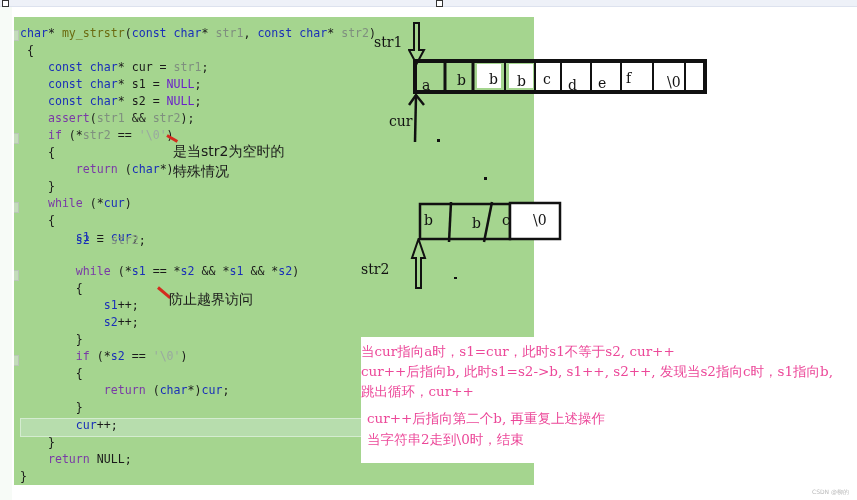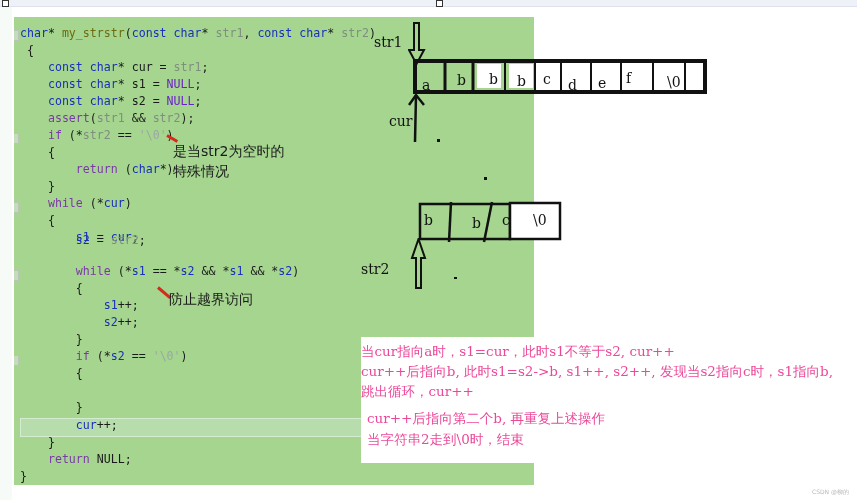--- a/index.html
+++ b/index.html
@@ -59,20 +59,21 @@
     <div class="line" style="top:195px;">    {</div>
     <div class="line" style="top:212px;text-align:right;">        <span class="kw">s1</span> = <span class="kw">cur</span>;</div>
     <div class="line" style="top:215px;">        <span class="kw">s2</span> = <span class="param">str2</span>;</div>
     <div class="line" style="top:246px;">        <span class="pp">while</span> (*<span class="kw">s1</span> == *<span class="kw">s2</span> &amp;&amp; *<span class="kw">s1</span> &amp;&amp; *<span class="kw">s2</span>)</div>
     <div class="line" style="top:263px;">        {</div>
     <div class="line" style="top:280px;">            <span class="kw">s1</span>++;</div>
     <div class="line" style="top:297px;">            <span class="kw">s2</span>++;</div>
     <div class="line" style="top:314px;">        }</div>
     <div class="line" style="top:331px;">        <span class="pp">if</span> (*<span class="kw">s2</span> == <span class="str">'\0'</span>)</div>
     <div class="line" style="top:348px;">        {</div>
+    <div class="line" style="top:365px;">            <span class="pp">return</span> (<span class="kw">char</span>*)<span class="kw">cur</span>;</div>
     <div class="line" style="top:382px;">        }</div>
     <div class="line" style="top:400px;">        <span class="kw">cur</span>++;</div>
     <div class="line" style="top:417px;">    }</div>
     <div class="line" style="top:434px;">    <span class="pp">return</span> NULL;</div>
     <div class="line" style="top:451px;">}</div>
   </div>
 
   <div class="redarrow" style="left:153px;top:117px;transform:rotate(30deg);"></div>
   <div class="note-cn" style="left:159px;top:124px;">
     <div>是当str2为空时的</div>

